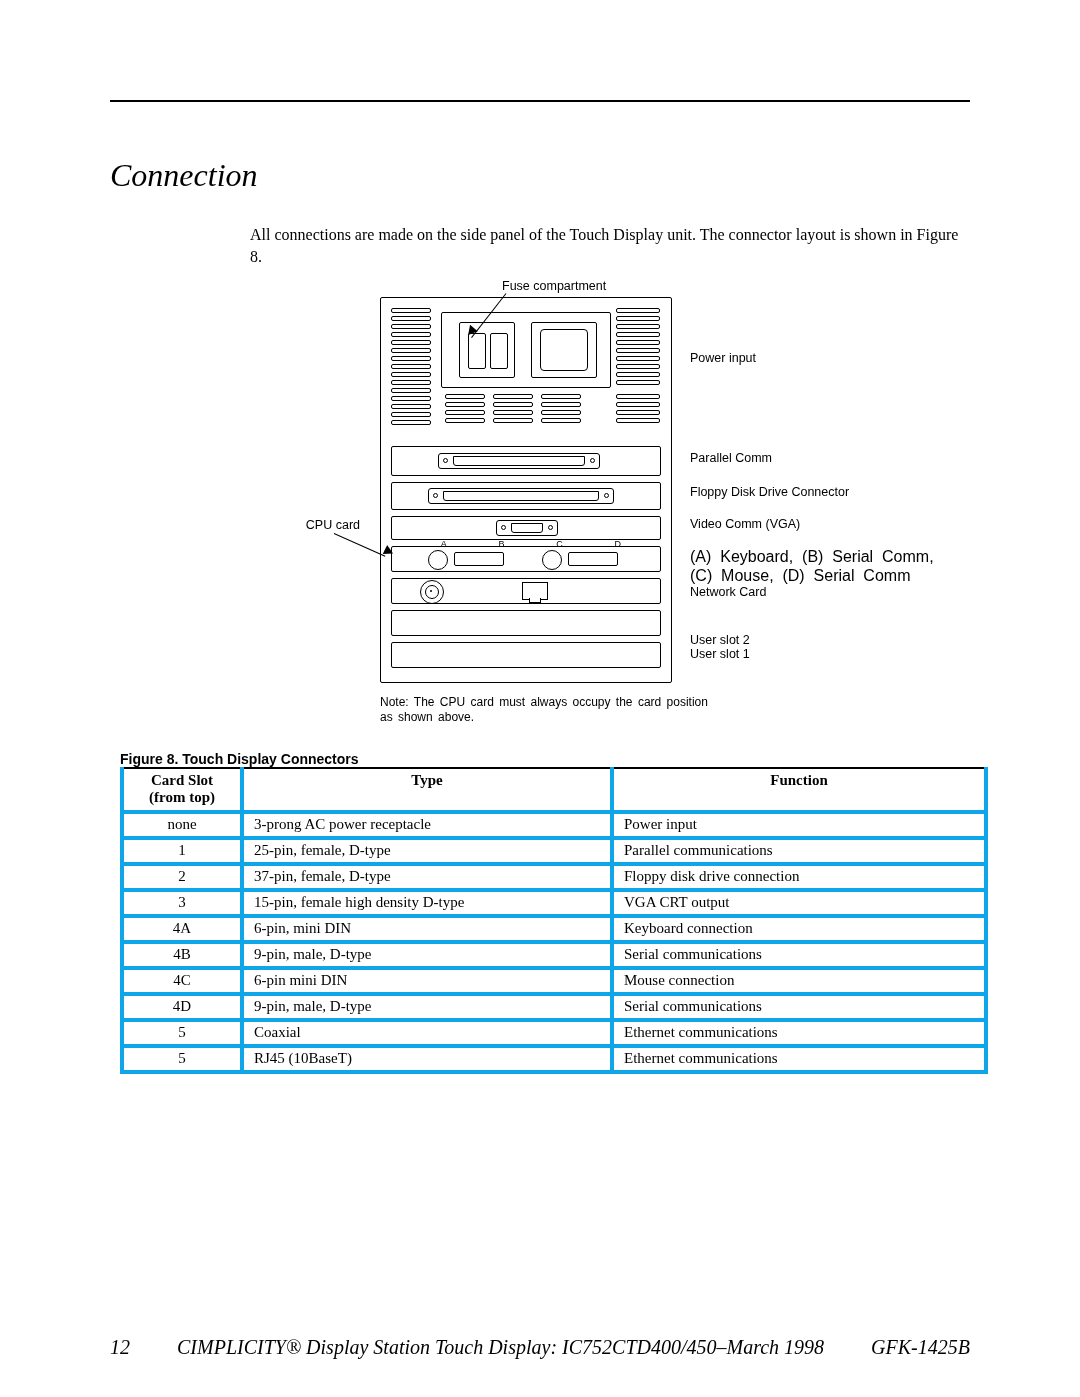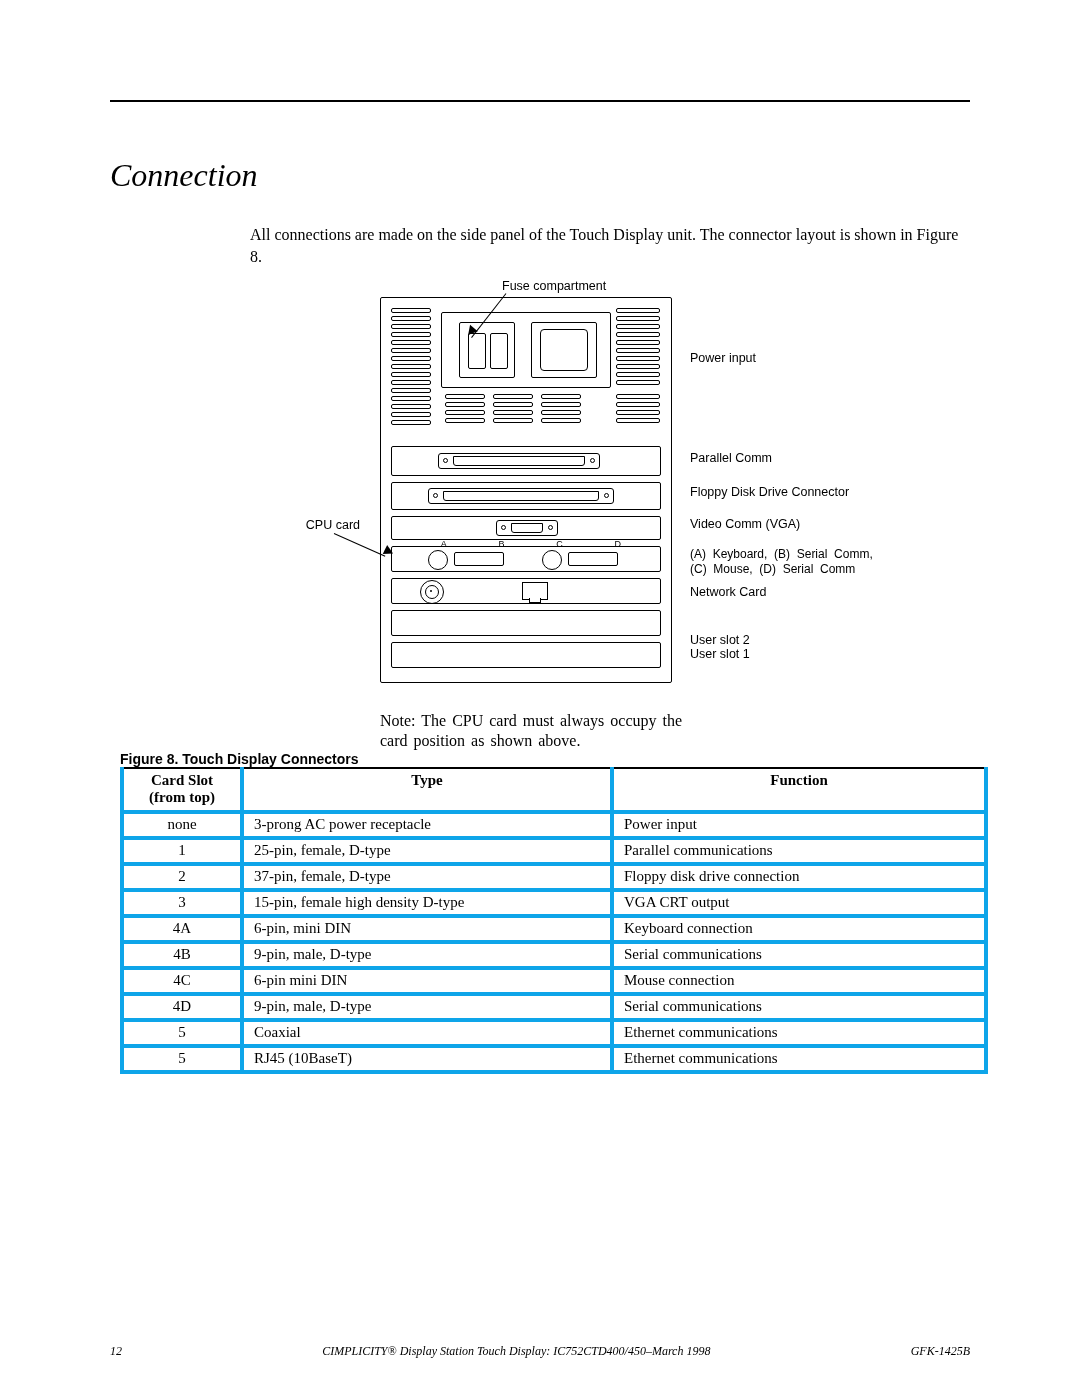--- a/index.html
+++ b/index.html
@@ -199,34 +199,34 @@
     border-top: none;
     background:#fff;
   }
   
   .rlabel {
     position:absolute;
     font-family: Arial, Helvetica, sans-serif;
     font-size: 12.5px;
     white-space: nowrap;
   }
-  .rlabel.small { font-size: 12px; line-height: 1.2; }
+  .rlabel.small { font-size: 16px; line-height: 1.2; }
   .llabel {
     position:absolute;
     font-family: Arial, Helvetica, sans-serif;
     font-size: 12.5px;
     text-align: right;
   }
   .note {
     position:absolute;
-    font-family: Liberation Serif, serif;
-    font-size: 16px;
+    font-family: Liberation Sans, sans-serif;
+    font-size: 12px;
     width: 330px;
     left: 100px;
-    top: 420px;
+    top: 404px;
     line-height: 1.25;
     word-spacing: 2px;
   }
   
   .caption {
     font-family: Arial, Helvetica, sans-serif;
     font-weight: bold;
     font-size: 14px;
     margin-left: 10px;
   }
@@ -259,21 +259,21 @@
   table.connector { border: 1.6px solid #000; }
   .col1 { width: 120px; }
   .col2 { width: 370px; }
   
   .footer {
     position: absolute;
     bottom: 38px;
     left: 110px;
     right: 110px;
     font-style: italic;
-    font-size: 12px;
+    font-size: 20px;
     display: flex;
     justify-content: space-between;
   }
   .footer .mid { text-align: center; flex: 1; }
   
   .fuse-line {
     position:absolute;
     border-top: 1px solid #000;
     transform-origin: left center;
   }

